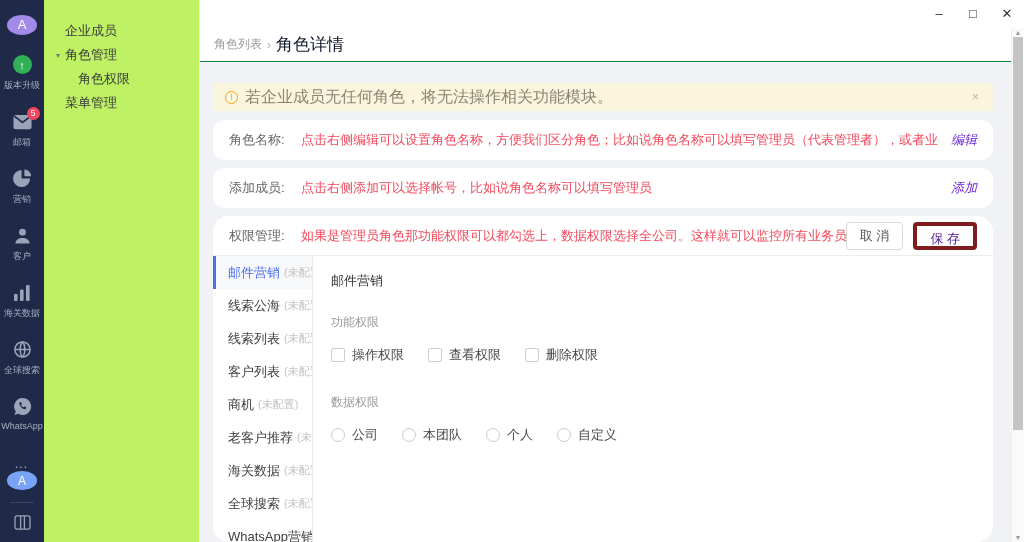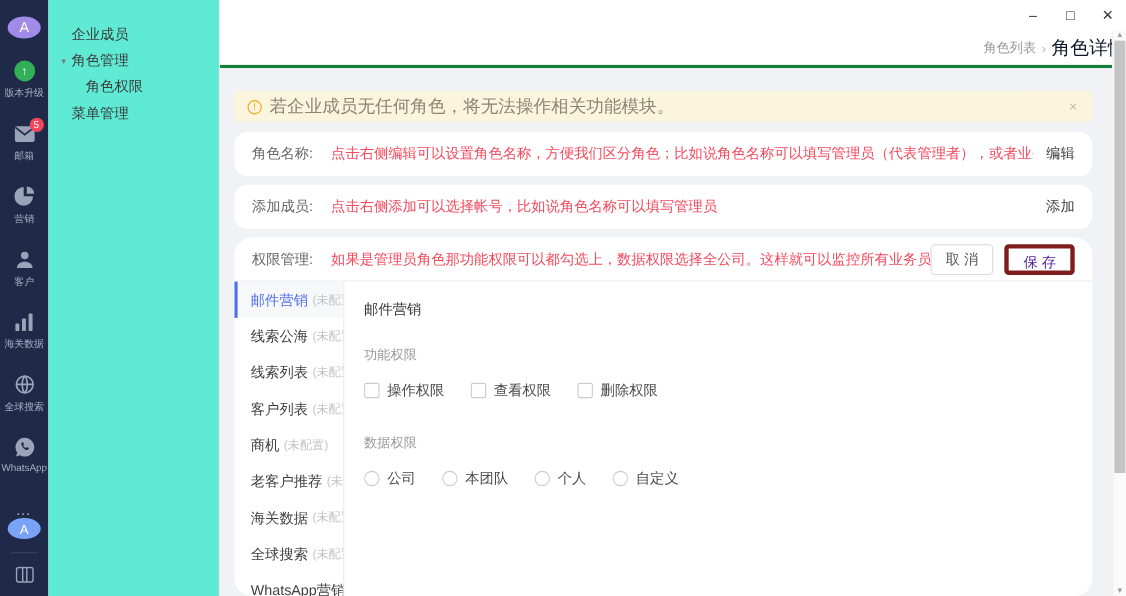--- a/index.html
+++ b/index.html
@@ -19,50 +19,50 @@
   .badge { position:absolute; top:-5px; right:-8px; min-width:13px; height:13px; border-radius:7px;
     background:#f5455a; color:#fff; font-size:9px; display:flex; align-items:center; justify-content:center; padding:0 3px; }
   .rail-more { color:#99a2b8; font-size:14px; letter-spacing:2px; margin-top:24px; cursor:pointer; }
   .rail-spacer { flex:1; }
   .rail-avatar-bottom { width:30px; height:30px; border-radius:50%; background:#79a3f7; color:#fff;
     display:flex; align-items:center; justify-content:center; font-size:12px; margin-bottom:12px; }
   .rail-divider { width:24px; height:1px; background:#3a4564; margin-bottom:12px; }
   .rail-grid { margin-bottom:12px; cursor:pointer; }
 
   
-  .sidebar { width:156px; background:#5eead4; border-right:1px solid #ececec; padding-top:19px; flex-shrink:0; }
+  .sidebar { width:156px; background:#bef264; border-right:1px solid #ececec; padding-top:19px; flex-shrink:0; }
   .menu-item { height:24px; display:flex; align-items:center; padding-left:21px; color:#3c3c3c; cursor:pointer; white-space:nowrap; }
   .menu-item .caret { display:inline-block; width:9px; margin-left:-9px; font-size:8px; color:#777; }
   .menu-item.indent { padding-left:34px; }
 
   
   .main { flex:1; display:flex; flex-direction:column; position:relative; min-width:0; }
   .titlebar { height:28px; background:#fff; display:flex; align-items:center; justify-content:flex-end; flex-shrink:0; }
   .winctl { width:34px; text-align:center; font-size:13px; color:#333; cursor:pointer; line-height:28px; }
-  .crumbbar { height:34px; background:#fff; border-bottom:3px solid #15803d; display:flex; align-items:center;
-    padding-left:14px; flex-shrink:0;justify-content:flex-end; }
+  .crumbbar { height:34px; background:#fff; border-bottom:1px solid #15803d; display:flex; align-items:center;
+    padding-left:14px; flex-shrink:0; }
   .crumb-parent { font-size:12px; color:#999; cursor:pointer; }
   .crumb-sep { font-size:12px; color:#b5b5b5; margin:0 5px; }
   .crumb-current { font-size:17px; color:#0f172a; }
 
   .content { flex:1; background:#f0f2f5; padding:21px 31px 0 13px; overflow:hidden; }
 
   
   .banner { height:28px; background:#fbf5dd; border-radius:3px; display:flex; align-items:center; padding:0 12px; }
   .warn-ic { width:13px; height:13px; border-radius:50%; border:1px solid #efa61a; color:#efa61a; font-size:9px;
     display:flex; align-items:center; justify-content:center; margin-right:7px; flex-shrink:0; font-style:normal; }
   .banner-text { font-size:16px; color:#8b8674; }
   .banner-close { margin-left:auto; color:#bdb69a; font-size:12px; cursor:pointer; padding:0 2px; }
 
   
   .card { background:#fff; border-radius:12px; height:40px; display:flex; align-items:center; padding:0 16px; margin-top:8px; }
   .card.first { margin-top:9px; }
   .card .lbl { color:#666; width:72px; flex-shrink:0; }
   .card .hint { color:#f4495c; white-space:nowrap; overflow:hidden; }
-  .card .action { margin-left:auto; color:#404040; cursor:pointer; padding-left:12px; flex-shrink:0; }
+  .card .action { margin-left:auto; color:#6d28d9; cursor:pointer; padding-left:12px; flex-shrink:0;font-style:italic; }
 
   
   .permcard { background:#fff; border-radius:16px; margin-top:8px; height:326px; display:flex; flex-direction:column; overflow:hidden; }
   .perm-header { height:40px; display:flex; align-items:center; padding:0 16px; border-bottom:1px solid #ececec; flex-shrink:0; }
   .perm-header .lbl { color:#666; width:72px; flex-shrink:0; }
   .perm-header .hint { color:#f4495c; white-space:nowrap; overflow:hidden; }
   .btn { height:28px; line-height:26px; padding:0 13px; border-radius:4px; background:#fff; font-size:13px; cursor:pointer; white-space:nowrap; }
   .btn-cancel { border:1px solid #d9d9d9; color:#555; margin-left:auto; flex-shrink:0; }
   .btn-save { border:4px solid #7f1d1d; color:#4c1d95; margin-left:10px; flex-shrink:0; }
 

